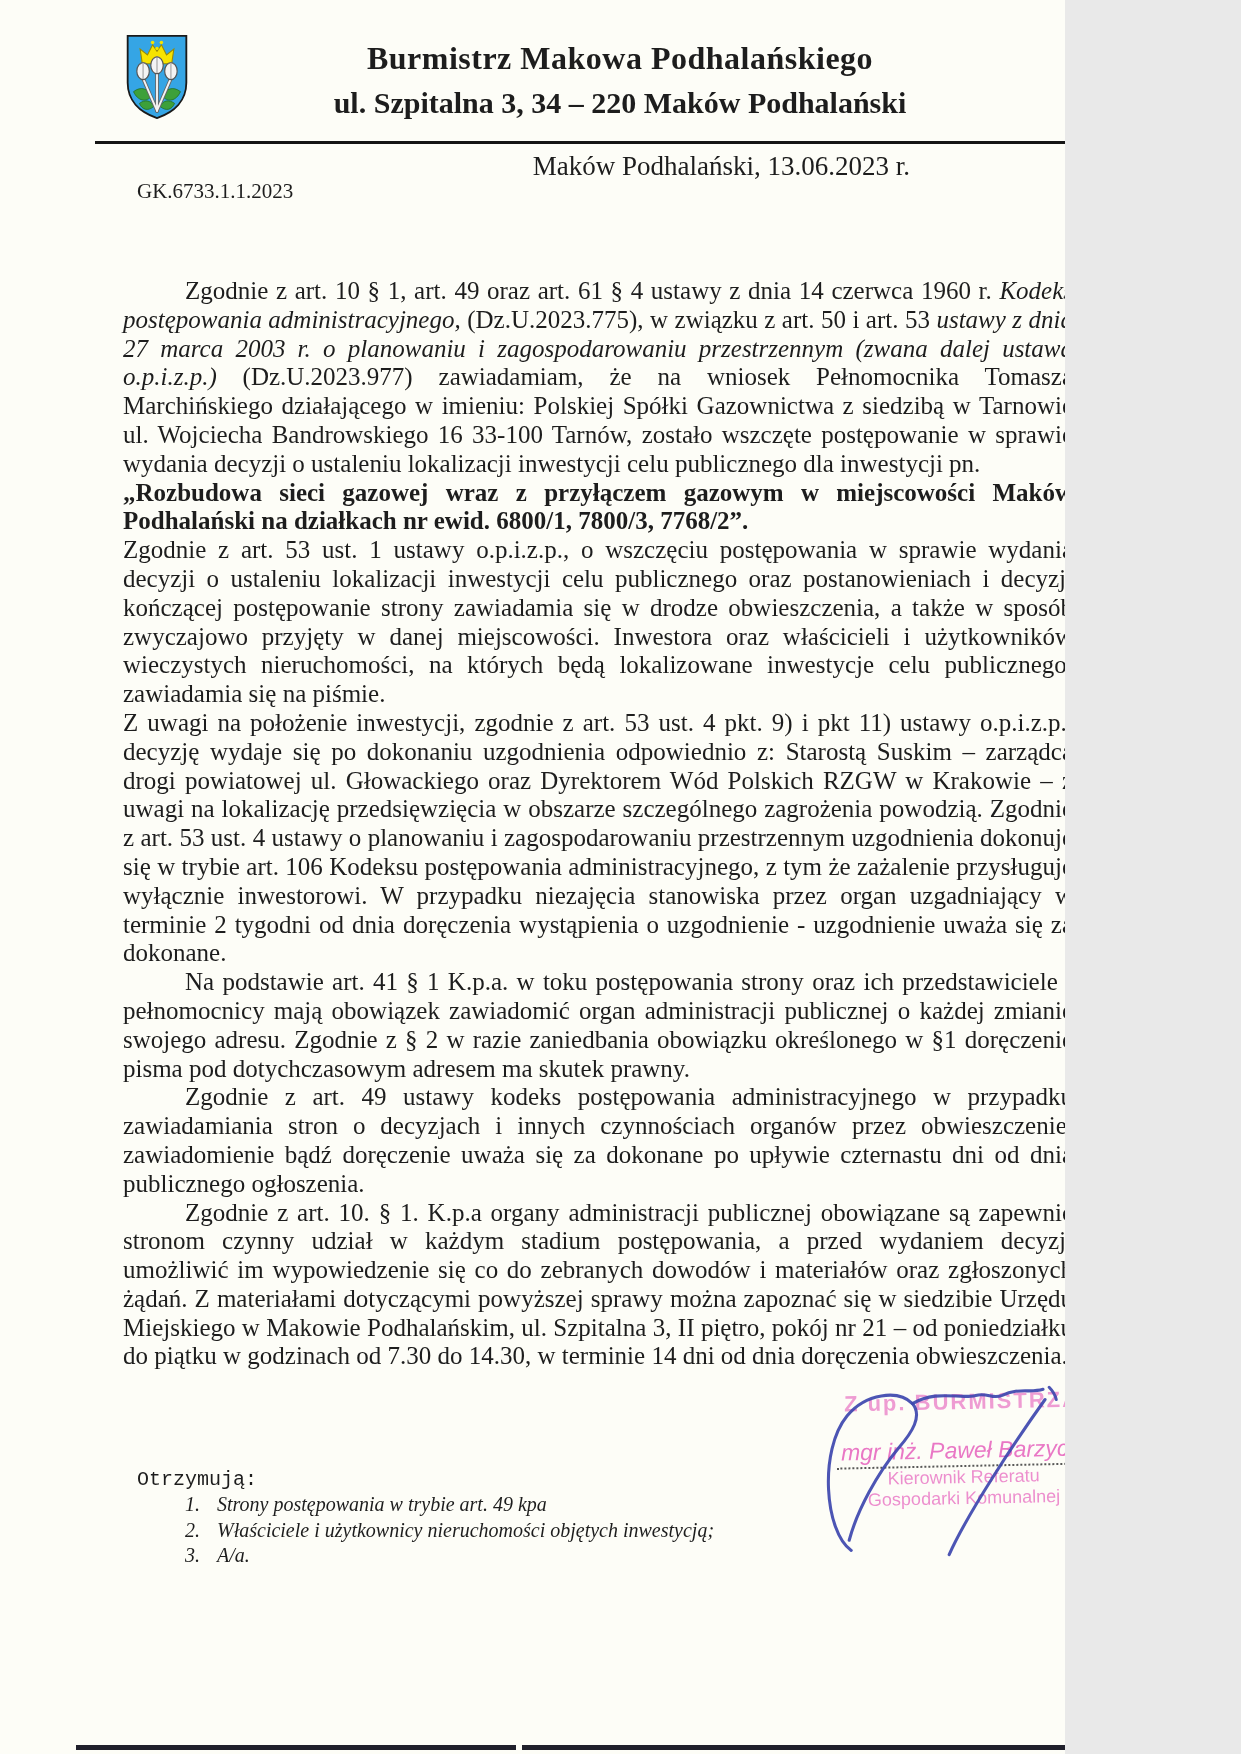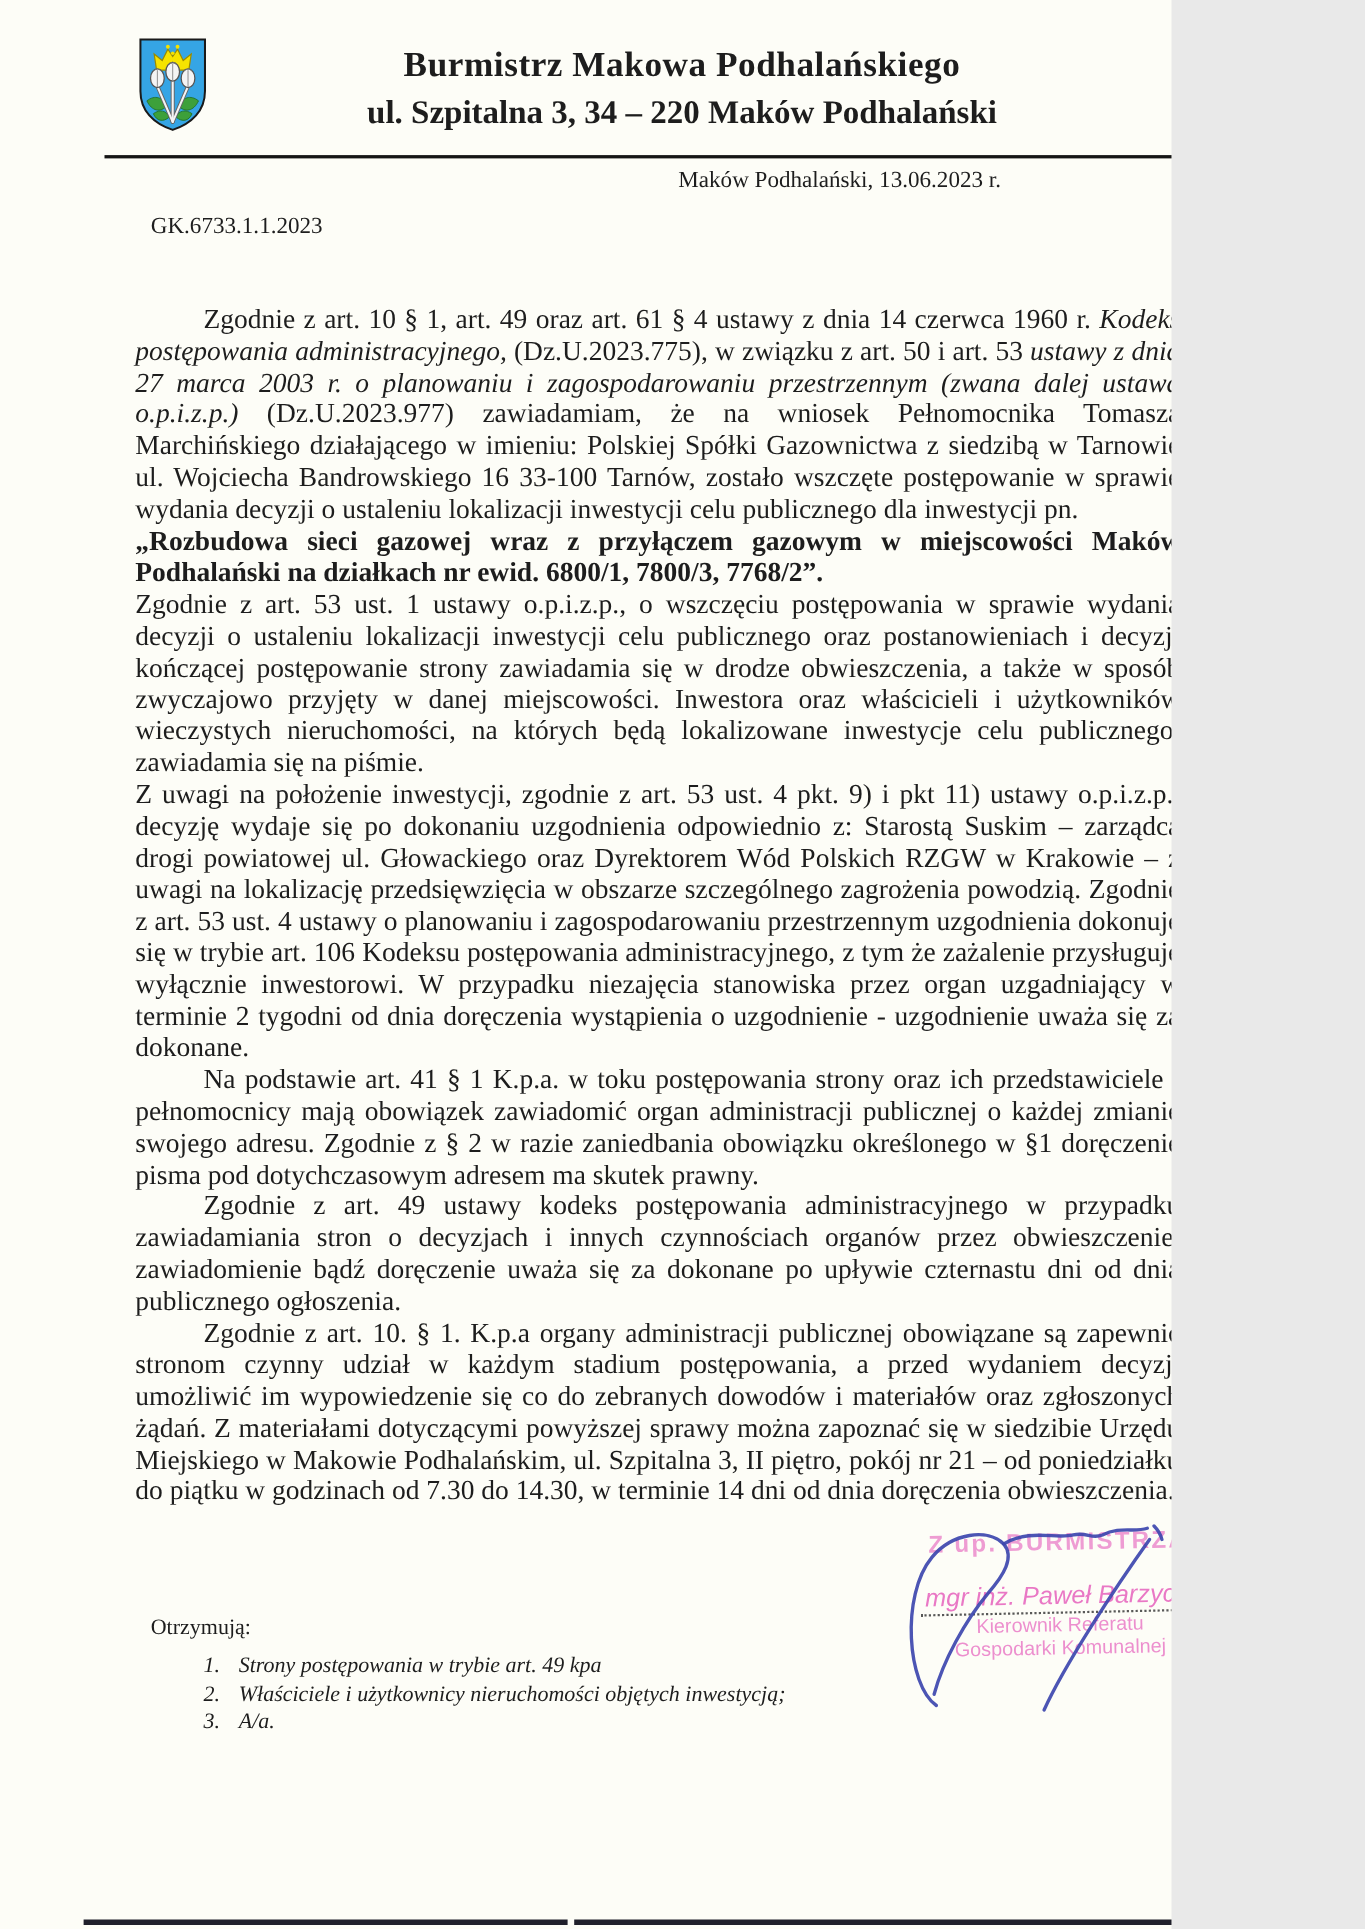--- a/index.html
+++ b/index.html
@@ -15,22 +15,22 @@
     overflow:hidden;
   }
   
   .crest{position:absolute;left:120px;top:33px;width:74px;height:88px;}
   .crest svg{width:100%;height:100%;display:block;}
   .header-text{position:absolute;left:160px;top:40px;width:920px;text-align:center;}
   .h-title{font-size:32px;font-weight:bold;letter-spacing:.5px;}
   .h-address{font-size:30px;font-weight:bold;margin-top:9px;}
   .rule{position:absolute;left:95px;top:141px;width:990px;height:3px;background:#151515;}
   
-  .place-date{position:absolute;right:155px;top:151px;font-size:21px;}
-  .ref{position:absolute;left:137px;top:179px;font-size:21px;margin-top:14px;}
+  .place-date{position:absolute;right:155px;top:151px;font-size:27px;}
+  .ref{position:absolute;left:137px;top:179px;font-size:21px;}
   .doc-title{position:absolute;left:137px;top:200px;width:950px;margin:0;
     text-align:center;font-size:28px;font-weight:bold;letter-spacing:.5px;}
   
   .body{
     position:absolute;left:123px;top:277px;width:950px;
     font-size:25px;line-height:28.8px;text-align:justify;
   }
   .body p{margin:0;}
   .body p.indent{text-indent:62px;}
   .seg-i{font-style:italic;}
@@ -45,21 +45,21 @@
   .stamp-l1{font-size:22px;letter-spacing:2px;font-weight:bold;opacity:.62;}
   .stamp-name{font-size:23px;font-style:italic;margin-top:22px;opacity:.85;}
   .stamp-dots{width:252px;margin:1px auto 0;height:0;border-bottom:2px dotted #3c3c3c;opacity:.85;}
   .stamp-r1{font-size:18px;margin-top:0;opacity:.7;}
   .stamp-r2{font-size:18px;opacity:.7;}
   .signature{position:absolute;left:788px;top:1378px;width:306px;height:196px;z-index:3;}
   .signature path{stroke:var(--signature-blue,#3d46ae);stroke-width:3;fill:none;
     stroke-linecap:round;stroke-linejoin:round;opacity:.92;}
   
   .distribution{position:absolute;left:137px;top:1468px;font-size:20px;}
-  .dist-label{margin-bottom:11px;}
+  .dist-label{margin-bottom:1px;font-family:Liberation Mono, monospace;}
   .distribution ol{margin:0;padding-left:68px;line-height:25.6px;font-style:italic;}
   .distribution li{padding-left:12px;}
   
   .scan-edge{position:absolute;left:0;top:1745px;width:1241px;height:5px;}
   .scan-edge span{position:absolute;top:0;height:5px;background:#20202b;display:block;}
   .edge-a{left:76px;width:440px;}
   .edge-b{left:522px;width:570px;}
   .edge-c{left:1096px;width:66px;}
 </style>
 </head>

